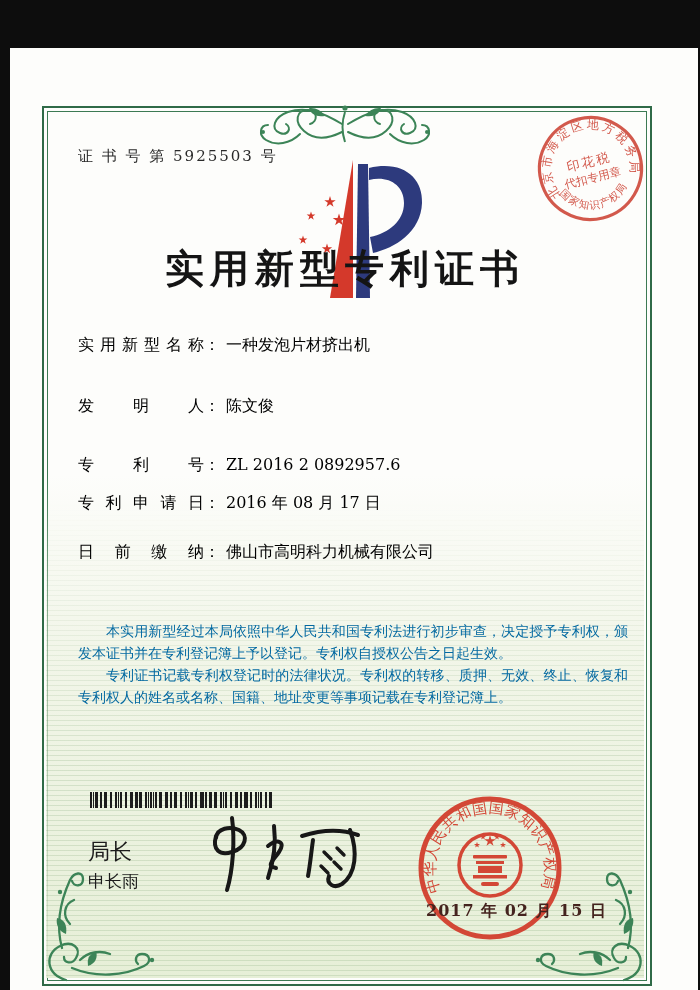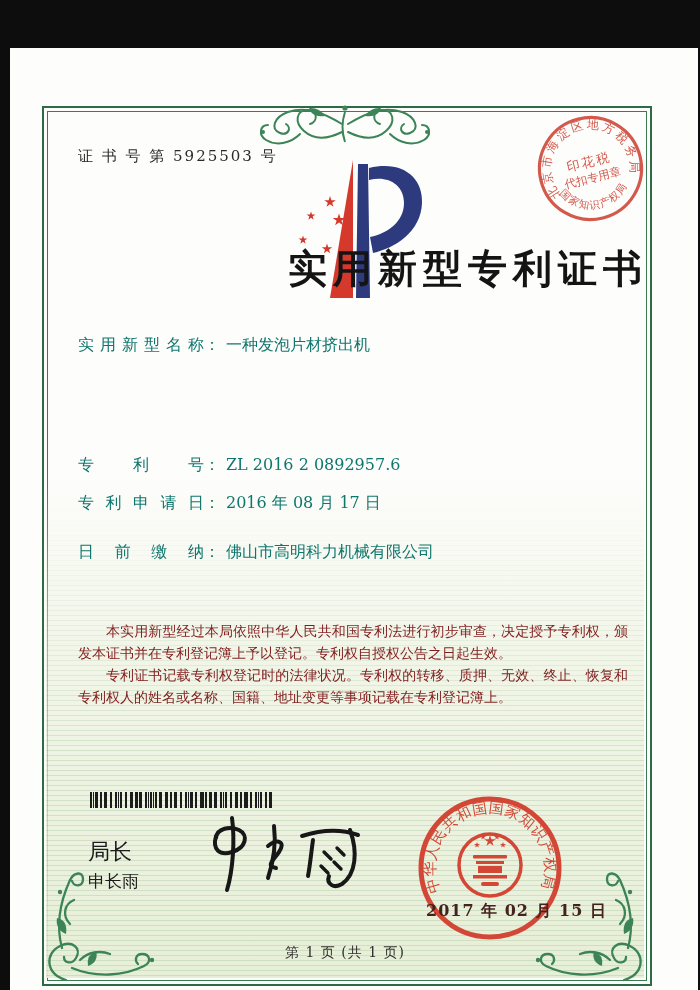--- a/index.html
+++ b/index.html
@@ -15,28 +15,28 @@
 
   
   .tint{position:absolute;left:36px;top:62px;width:598px;height:868px;
         background:linear-gradient(to bottom, rgba(236,242,222,0) 42%, rgba(233,240,218,.55) 62%, rgba(229,238,213,.95) 100%);}
   .waves{position:absolute;left:36px;top:62px;width:598px;height:868px;
         background:repeating-linear-gradient(to bottom, rgba(110,155,100,.20) 0 1px, transparent 1px 5px);
         -webkit-mask-image:linear-gradient(to bottom, transparent 45%, #000 75%);
         mask-image:linear-gradient(to bottom, transparent 45%, #000 75%);}
 
   .cert-number{position:absolute;left:68px;top:99px;font-size:15px;letter-spacing:2px;color:#2a2a2a;}
-  .page-title{position:absolute;left:32px;top:194px;width:606px;text-align:right;
+  .page-title{position:absolute;left:32px;top:194px;width:606px;text-align:center;
               font-size:39px;font-weight:700;letter-spacing:6px;color:#141414;}
 
-  .field{position:absolute;left:68px;font-size:16px;color:#0f766e;white-space:nowrap;}
+  .field{position:absolute;left:68px;font-size:16px;color:#000000;white-space:nowrap;}
   .field .lbl{display:inline-block;width:126px;text-align:justify;text-align-last:justify;}
   .field .colon{margin-right:6px;}
   .paras{position:absolute;left:68px;top:572px;width:550px;font-size:14px;line-height:22px;
-         color:#7f1d1d;text-align:justify;}
+         color:#0369a1;text-align:justify;}
   .paras p{margin:0;text-indent:2em;}
 
   .barcode{position:absolute;left:80px;top:744px;width:182px;height:16px;
      background:
        repeating-linear-gradient(90deg,#1c1c1c 0 2px,transparent 2px 5px),
        repeating-linear-gradient(90deg,#1c1c1c 0 1px,transparent 1px 7px),
        repeating-linear-gradient(90deg,transparent 0 3px,#1c1c1c 3px 4px,transparent 4px 11px);}
 
   .officer-title{position:absolute;left:78px;top:789px;font-size:22px;color:#1c1c1c;
       font-family:"DejaVu Sans","Liberation Sans",sans-serif;}
@@ -140,20 +140,23 @@
       <g fill="#2d3a7d">
         <polygon points="75,8 73,142 87,142 85,8"></polygon>
         <path d="M86,12 C120,4 140,22 139,47 C138,76 112,92 90,97 L87,81 C106,77 121,65 121,47 C121,28 104,19 86,24 Z"></path>
       </g>
     </svg>
 
     <div class="page-title">实用新型专利证书</div>
 
     <div class="field" style="top:287px">
       <span class="lbl">实用新型名称</span><span class="colon">：</span><span>一种发泡片材挤出机</span>
+    </div>
+    <div class="field" style="top:348px">
+      <span class="lbl">发明人</span><span class="colon">：</span><span>陈文俊</span>
     </div>
     <div class="field" style="top:407px">
       <span class="lbl">专利号</span><span class="colon">：</span><span>ZL 2016 2 0892957.6</span>
     </div>
     <div class="field" style="top:445px">
       <span class="lbl">专利申请日</span><span class="colon">：</span><span>2016 年 08 月 17 日</span>
     </div>
     <div class="field" style="top:494px">
       <span class="lbl">日前缴纳</span><span class="colon">：</span><span>佛山市高明科力机械有限公司</span>
     </div>
@@ -198,17 +201,16 @@
           <rect x="58" y="62" width="34" height="3.5" rx="1"></rect>
           <rect x="61" y="68" width="28" height="3"></rect>
           <rect x="63" y="73" width="24" height="7"></rect>
           <rect x="58" y="82" width="34" height="3.5"></rect>
           <rect x="66" y="89" width="18" height="4" rx="2"></rect>
         </g>
       </g>
     </svg>
     <div class="seal-date">2017 年 02 月 15 日</div>
 
-    <div class="footer">第 1 页 (共 1 页)</div>
 
     <div class="corner-step"></div>
   </div>
 </div>
 
 </body></html>

